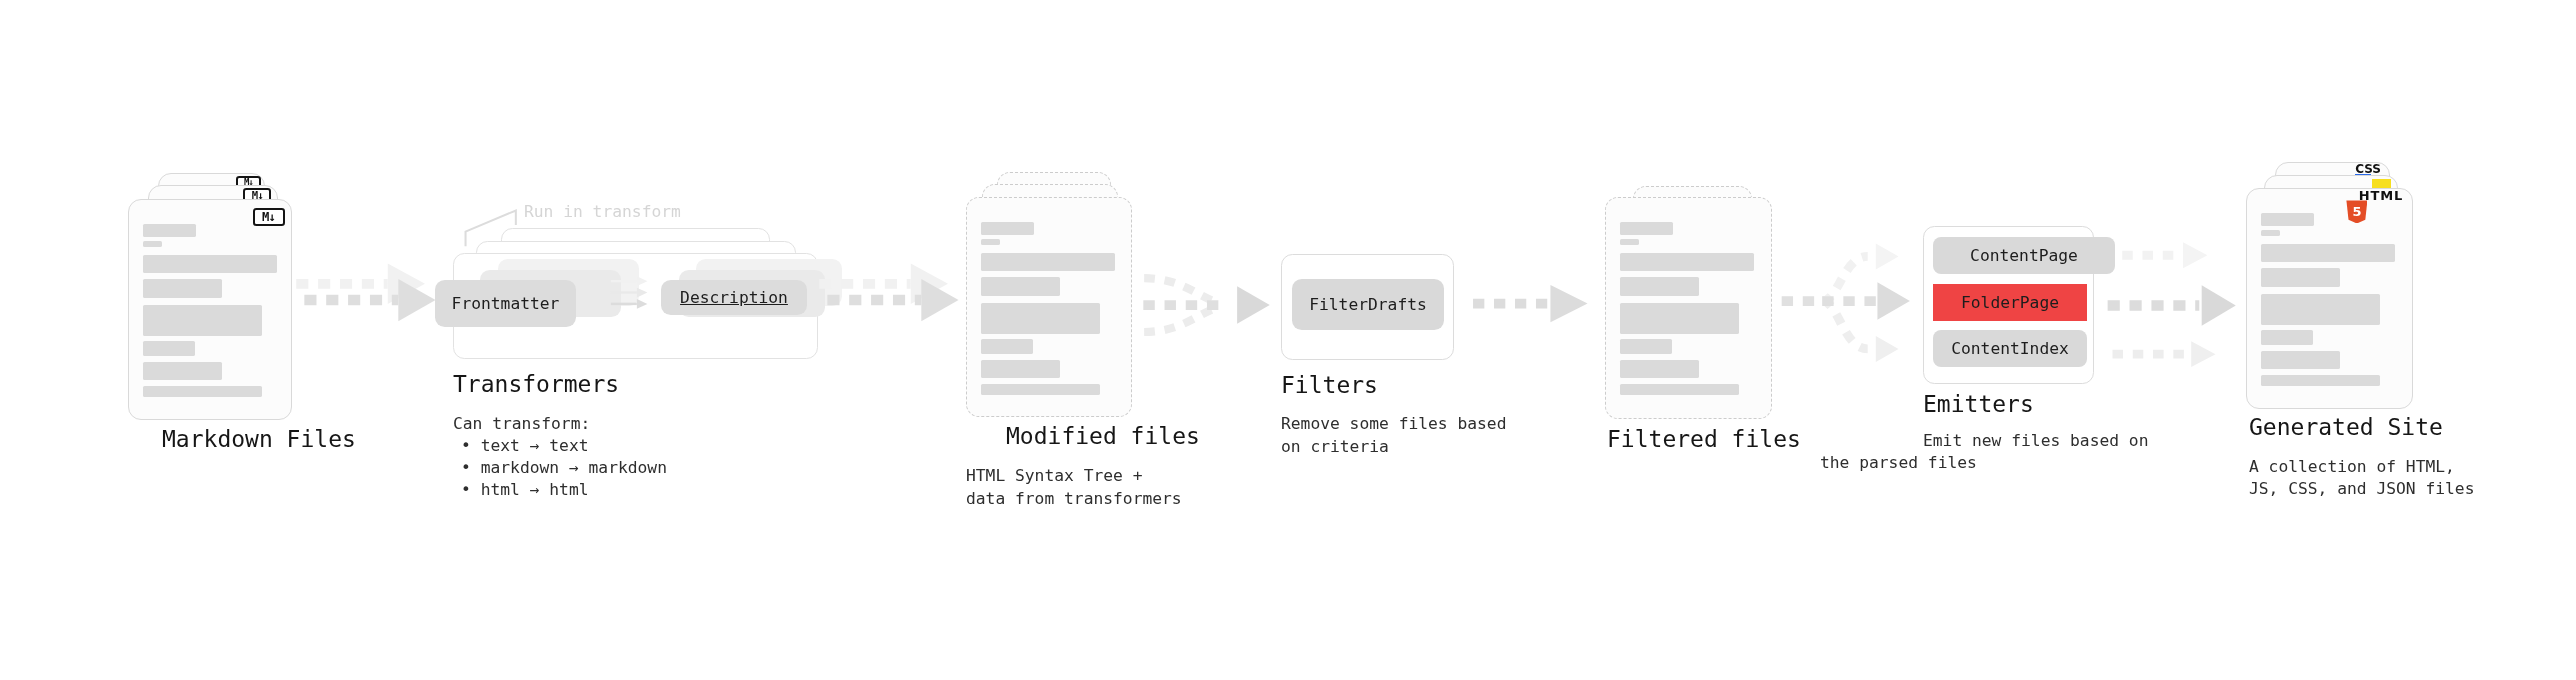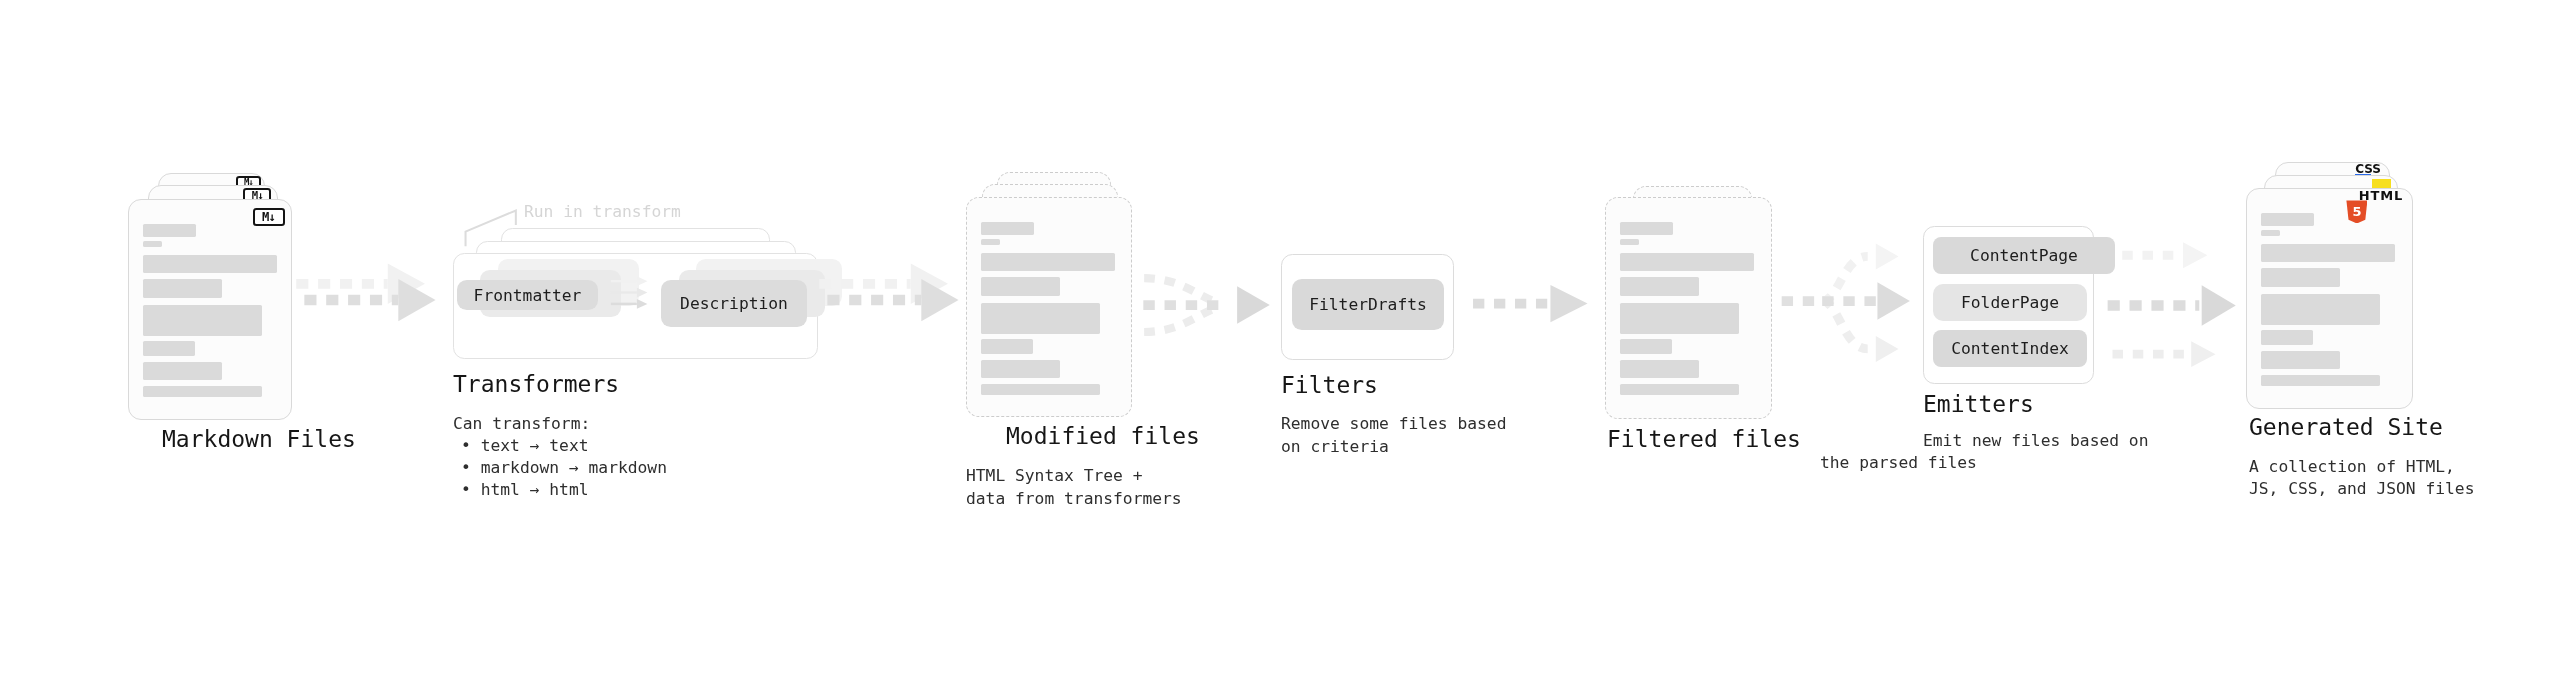--- a/index.html
+++ b/index.html
@@ -88,25 +88,25 @@
     <div class="frame" style="left:476px;top:241px;width:320px;height:106px;"></div>
     <div class="frame" style="left:453px;top:253px;width:365px;height:106px;"></div>
 
     <svg style="left:455px;top:203px;" width="73" height="49" viewBox="0 0 90 60">
       <polyline points="13,53 13,35 75,9 75,27" fill="none" stroke="#dcdcdc" stroke-width="2.5"></polyline>
     </svg>
     <div class="annotation" style="left:524px;top:202px;">Run in transform</div>
 
     <div class="ghost g2" style="left:498px;top:259px;width:141px;height:47px;"></div>
     <div class="ghost g1" style="left:480px;top:270px;width:141px;height:47px;"></div>
-    <div class="node-btn" style="left:457px;top:280px;width:141px;height:30px;">Frontmatter</div>
+    <div class="node-btn" style="left:435px;top:280px;width:141px;height:47px;">Frontmatter</div>
 
     <div class="ghost g2" style="left:696px;top:259px;width:146px;height:47px;"></div>
     <div class="ghost g1" style="left:679px;top:270px;width:146px;height:47px;"></div>
-    <div class="node-btn" style="left:661px;top:280px;width:146px;height:47px;">Description</div>
+    <div class="node-btn" style="left:661px;top:280px;width:146px;height:35px;text-decoration:underline;">Description</div>
 
     <svg style="left:609px;top:273px;" width="46" height="39" viewBox="0 0 56 48">
       <g>
           <line x1="2" y1="10" x2="34" y2="10" stroke="#f1f1f1" stroke-width="3"></line>
           <polygon points="34,4 34,16 47,10" fill="#f1f1f1"></polygon>
         </g>
       <g>
           <line x1="2" y1="24" x2="34" y2="24" stroke="#e9e9e9" stroke-width="3"></line>
           <polygon points="34,18 34,30 47,24" fill="#e9e9e9"></polygon>
         </g>
@@ -195,21 +195,21 @@
     <polygon points="118,19 118,51 146,35" fill="#f4f4f4"></polygon>
     <path d="M 52,90 C 72,90 78,149 108,149" fill="none" stroke="#eeeeee" stroke-width="11" stroke-dasharray="13 12"></path>
     <polygon points="118,133 118,165 146,149" fill="#efefef"></polygon>
     <line x1="52" y1="90" x2="118" y2="90" stroke="#dfdfdf" stroke-width="12" stroke-dasharray="14 12"></line>
     <polygon points="120,67 120,113 160,90" fill="#dcdcdc"></polygon>
   </svg>
 
   <div>
     <div class="frame" style="left:1923px;top:226px;width:171px;height:158px;border-color:#dcdcdc;"></div>
     <div class="node-btn" style="left:1933px;top:237px;width:182px;height:37px;border-radius:8.1px;background:#d9d9d9;">ContentPage</div>
-    <div class="node-btn" style="left:1933px;top:284px;width:154px;height:37px;border-radius:10px;background:#e5e5e5;">FolderPage</div>
+    <div class="node-btn" style="left:1933px;top:284px;width:154px;height:37px;border-radius:0;background:#ef4444;">FolderPage</div>
     <div class="node-btn" style="left:1933px;top:330px;width:154px;height:37px;border-radius:8.1px;background:#d9d9d9;">ContentIndex</div>
     <div class="title" style="left:1923px;top:392px;text-align:right;">Emitters</div>
     <div class="desc" style="left:1923px;top:431px;">Emit new files based on</div>
     <div class="desc" style="left:1820px;top:453px;">the parsed files</div>
   </div>
 
   <svg style="left:2106px;top:230px;" width="146" height="142" viewBox="0 0 180 175">
     <line x1="20" y1="31" x2="95" y2="31" stroke="#f2f2f2" stroke-width="11" stroke-dasharray="13 12"></line>
     <polygon points="95,15 95,47 125,31" fill="#f4f4f4"></polygon>
     <line x1="2" y1="93" x2="115" y2="93" stroke="#dcdcdc" stroke-width="13" stroke-dasharray="15 12"></line>

